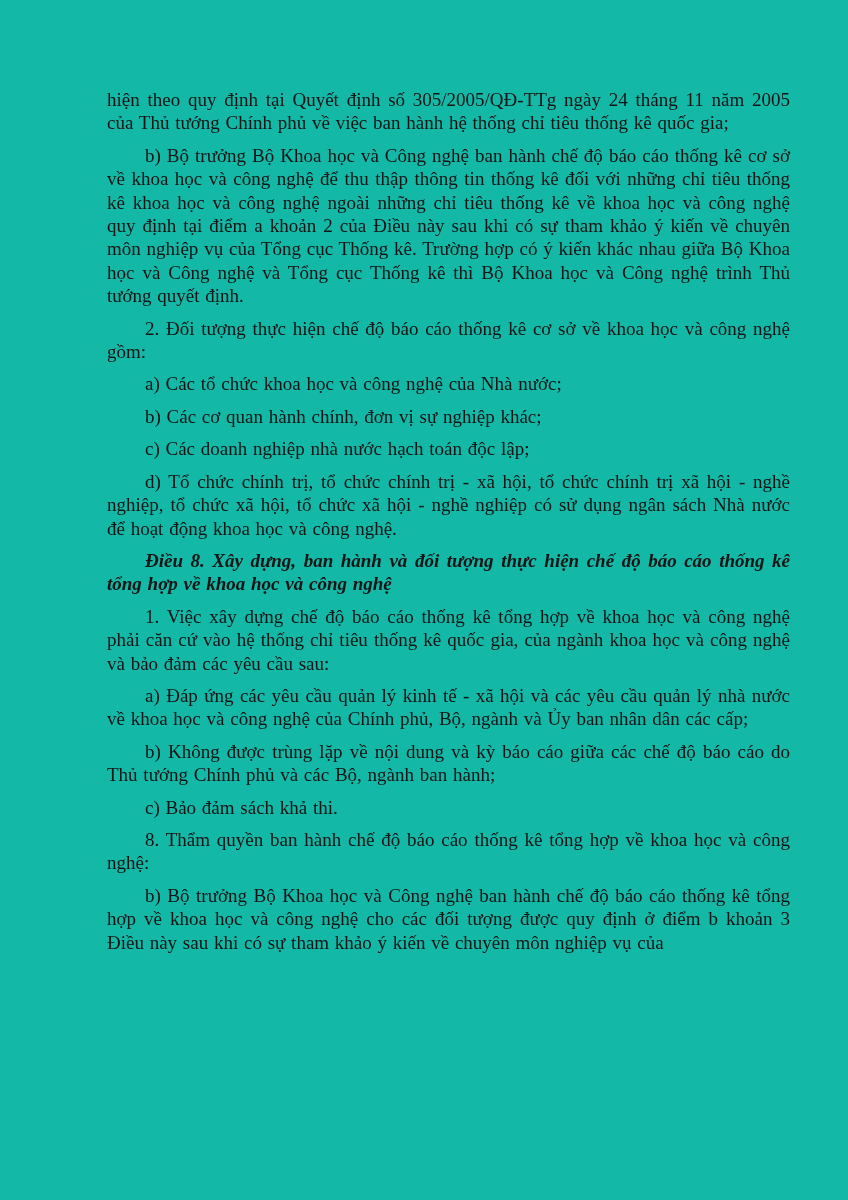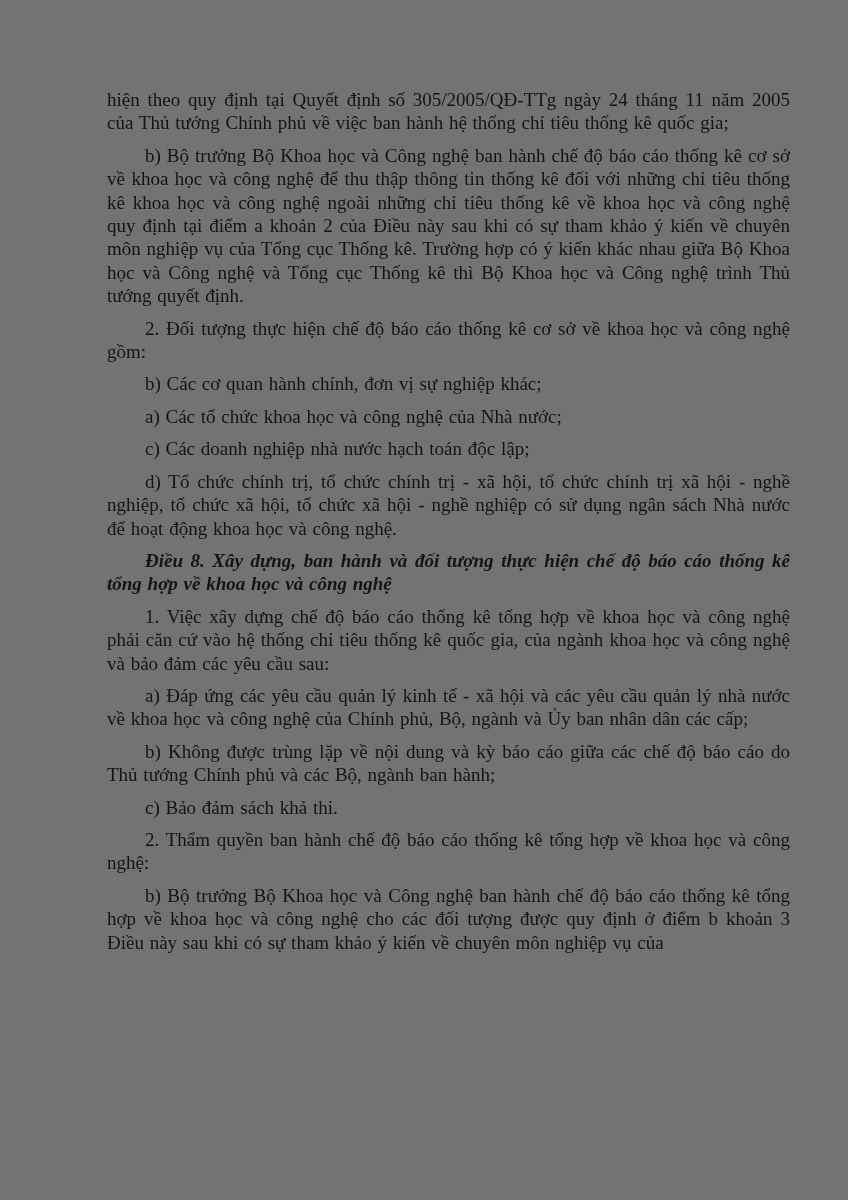--- a/index.html
+++ b/index.html
@@ -5,21 +5,21 @@
   html, body {
     margin: 0;
     padding: 0;
     background: #ffffff;
   }
   .page {
     position: relative;
     width: 848px;
     height: 1200px;
     margin: 0 auto;
-    background: #737373;
+    background: #14b8a6;
     overflow: hidden;
     box-sizing: border-box;
     padding: 88px 58px 64px 107px;
     font-family: "Liberation Serif", "DejaVu Serif", serif;
     color: #141414;
     font-size: 19px;
     line-height: 23.4px;
   }
   .doc-body p {
     margin: 0 0 9px 0;
@@ -37,25 +37,25 @@
 </style>
 </head>
 <body>
 
 <div class="page">
   <div class="doc-body">
 
   <p class="continuation">hiện theo quy định tại Quyết định số 305/2005/QĐ-TTg ngày 24 tháng 11 năm 2005 của Thủ tướng Chính phủ về việc ban hành hệ thống chỉ tiêu thống kê quốc gia;</p>
       <p class="body">b) Bộ trưởng Bộ Khoa học và Công nghệ ban hành chế độ báo cáo thống kê cơ sở về khoa học và công nghệ để thu thập thông tin thống kê đối với những chỉ tiêu thống kê khoa học và công nghệ ngoài những chỉ tiêu thống kê về khoa học và công nghệ quy định tại điểm a khoản 2 của Điều này sau khi có sự tham khảo ý kiến về chuyên môn nghiệp vụ của Tổng cục Thống kê. Trường hợp có ý kiến khác nhau giữa Bộ Khoa học và Công nghệ và Tổng cục Thống kê thì Bộ Khoa học và Công nghệ trình Thủ tướng quyết định.</p>
       <p class="body">2. Đối tượng thực hiện chế độ báo cáo thống kê cơ sở về khoa học và công nghệ gồm:</p>
+      <p class="body">a) Các tổ chức khoa học và công nghệ của Nhà nước;</p>
       <p class="body">b) Các cơ quan hành chính, đơn vị sự nghiệp khác;</p>
-      <p class="body">a) Các tổ chức khoa học và công nghệ của Nhà nước;</p>
       <p class="body">c) Các doanh nghiệp nhà nước hạch toán độc lập;</p>
       <p class="body">d) Tổ chức chính trị, tổ chức chính trị - xã hội, tổ chức chính trị xã hội - nghề nghiệp, tổ chức xã hội, tổ chức xã hội - nghề nghiệp có sử dụng ngân sách Nhà nước để hoạt động khoa học và công nghệ.</p>
       <p class="heading">Điều 8. Xây dựng, ban hành và đối tượng thực hiện chế độ báo cáo thống kê tổng hợp về khoa học và công nghệ</p>
       <p class="body">1. Việc xây dựng chế độ báo cáo thống kê tổng hợp về khoa học và công nghệ phải căn cứ vào hệ thống chỉ tiêu thống kê quốc gia, của ngành khoa học và công nghệ và bảo đảm các yêu cầu sau:</p>
       <p class="body">a) Đáp ứng các yêu cầu quản lý kinh tế - xã hội và các yêu cầu quản lý nhà nước về khoa học và công nghệ của Chính phủ, Bộ, ngành và Ủy ban nhân dân các cấp;</p>
       <p class="body">b) Không được trùng lặp về nội dung và kỳ báo cáo giữa các chế độ báo cáo do Thủ tướng Chính phủ và các Bộ, ngành ban hành;</p>
       <p class="body">c) Bảo đảm sách khả thi.</p>
-      <p class="body">2. Thẩm quyền ban hành chế độ báo cáo thống kê tổng hợp về khoa học và công nghệ:</p>
+      <p class="body">8. Thẩm quyền ban hành chế độ báo cáo thống kê tổng hợp về khoa học và công nghệ:</p>
       <p class="body">b) Bộ trưởng Bộ Khoa học và Công nghệ ban hành chế độ báo cáo thống kê tổng hợp về khoa học và công nghệ cho các đối tượng được quy định ở điểm b khoản 3 Điều này sau khi có sự tham khảo ý kiến về chuyên môn nghiệp vụ của</p>
     </div>
 </div>
 
 </body></html>

